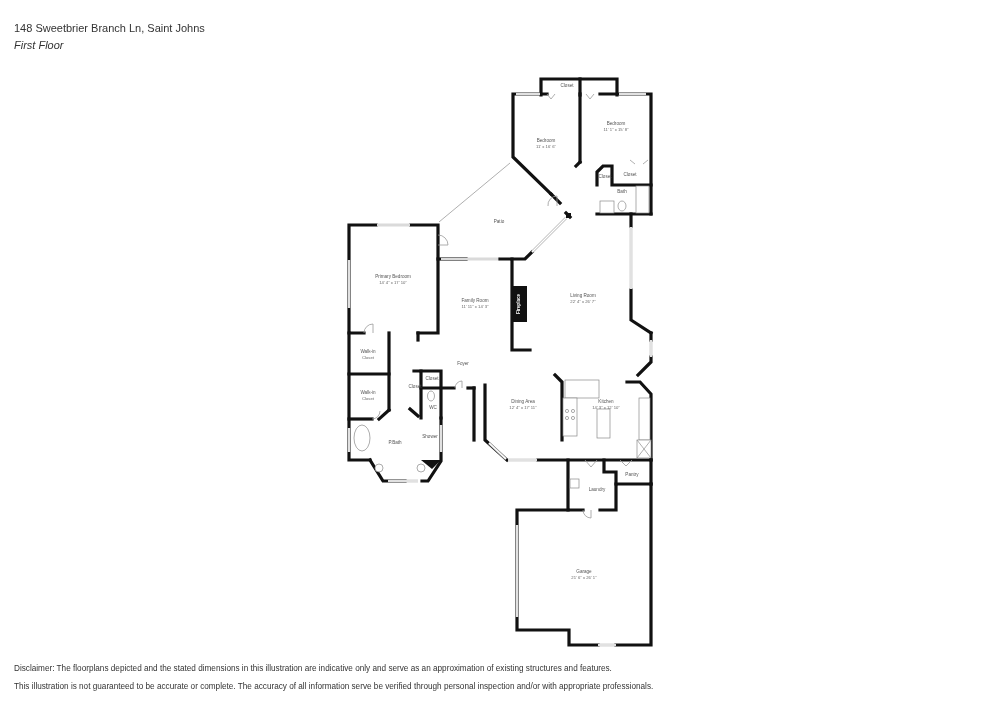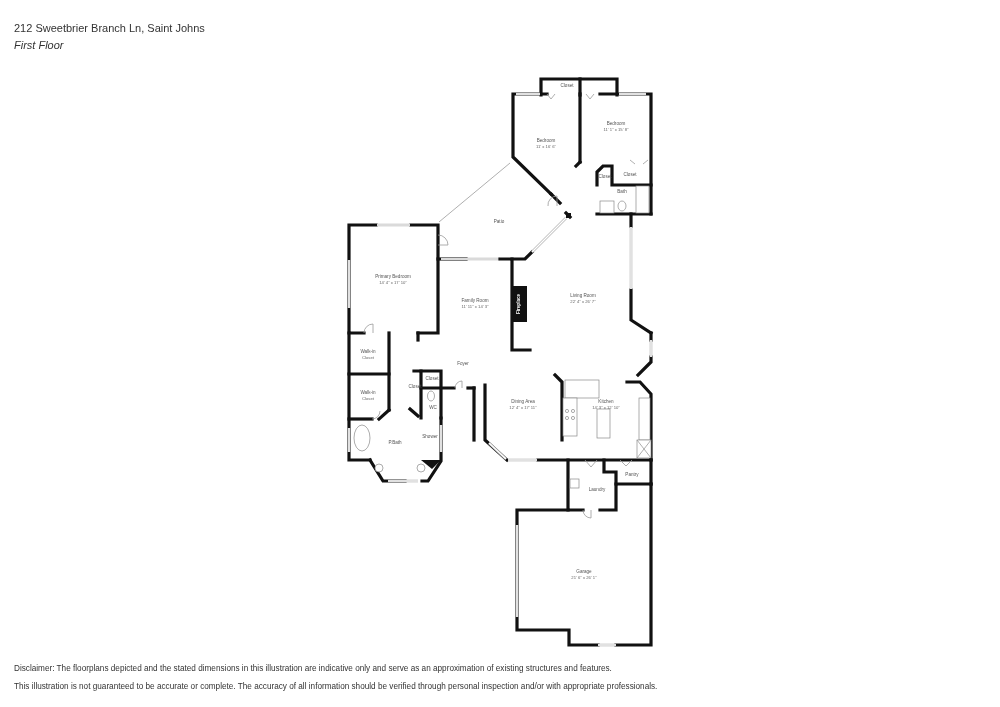--- a/index.html
+++ b/index.html
@@ -17,21 +17,21 @@
   .winin { stroke: #ffffff; stroke-width: 1.2; fill: none; }
   .fix { stroke: #8a8a8a; stroke-width: 0.7; fill: #fff; }
   .lbl { font-family: "Liberation Sans", sans-serif; font-size: 4.6px; fill: #555; text-anchor: middle; }
   .lbl2 { font-family: "Liberation Sans", sans-serif; font-size: 4.2px; fill: #666; text-anchor: middle; }
   .fire { fill: #111; }
   .fire-t { font-family: "Liberation Sans", sans-serif; font-size: 4.6px; fill: #fff; font-weight: bold; text-anchor: middle; }
 </style>
 </head>
 <body>
 
-<div class="hdr addr">212 Sweetbrier Branch Ln, Saint Johns</div>
+<div class="hdr addr">148 Sweetbrier Branch Ln, Saint Johns</div>
 <div class="hdr floor">First Floor</div>
 
 <svg class="plan" viewBox="0 0 1000 707" xmlns="http://www.w3.org/2000/svg">
 
   <g>
     <polyline class="thin" points="439,222 510,163"></polyline>
   </g>
 
   <g>
 
@@ -222,13 +222,13 @@
       <text class="lbl" x="430" y="438">Shower</text>
       <text class="lbl" x="395" y="444">P.Bath</text>
       <text class="lbl" x="632" y="476">Pantry</text>
       <text class="lbl" x="597" y="491">Laundry</text>
       <text class="lbl" x="584" y="573">Garage</text>
       <text class="lbl2" x="584" y="579">21' 6" x 26' 1"</text>
     </g>
 </svg>
 
 <div class="disc l1">Disclaimer: The floorplans depicted and the stated dimensions in this illustration are indicative only and serve as an approximation of existing structures and features.</div>
-<div class="disc l2">This illustration is not guaranteed to be accurate or complete. The accuracy of all information should be verified through personal inspection and/or with appropriate professionals.</div>
+<div class="disc l2">This illustration is not guaranteed to be accurate or complete. The accuracy of all information serve be verified through personal inspection and/or with appropriate professionals.</div>
 
 </body></html>

